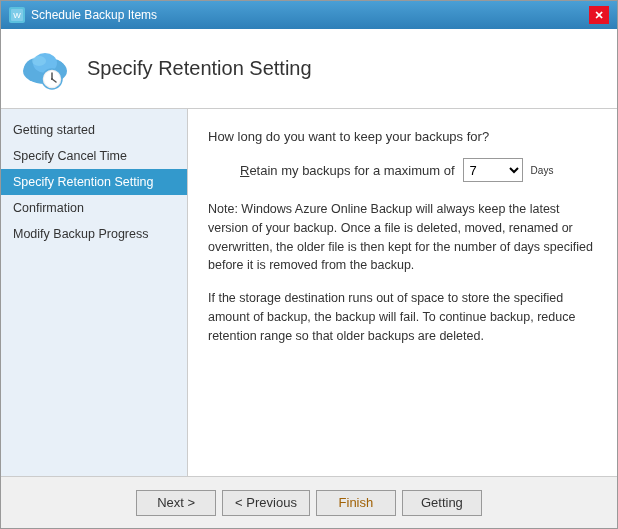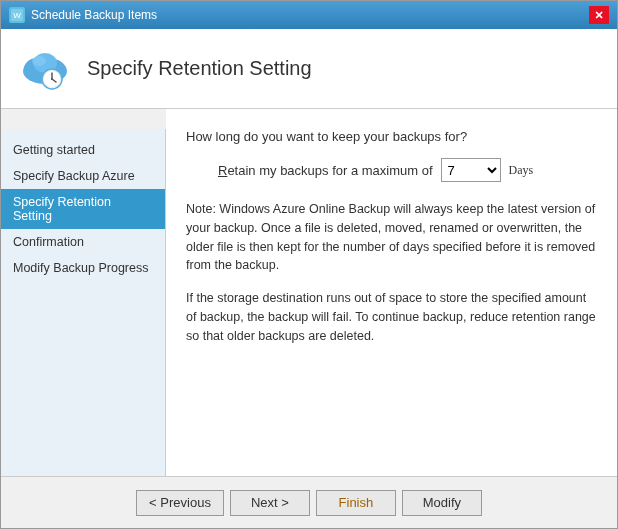--- a/index.html
+++ b/index.html
@@ -95,26 +95,25 @@
       color: #333;
     }
 
     .main-area {
       display: flex;
       flex: 1;
       overflow: hidden;
     }
 
     .sidebar {
-      width: 165px;
+      width: 187px;
       background: #e8f0f8;
       border-right: 1px solid #ccc;
       padding: 8px 0;
       flex-shrink: 0;
-      margin-top: 20px;
     }
 
     .sidebar-item {
       padding: 6px 12px;
       color: #333;
       cursor: pointer;
       font-size: 12.5px;
     }
 
     .sidebar-item.active {
@@ -155,23 +154,22 @@
     .retain-select {
       width: 60px;
       height: 24px;
       border: 1px solid #999;
       background: white;
       font-size: 13px;
       padding: 1px 2px;
     }
 
     .retain-days {
-      font-size: 12px;
-      color: #333;
-      font-family: Liberation Serif, serif;
+      font-size: 10px;
+      color: #333;
     }
 
     .note-text {
       font-size: 12.5px;
       color: #333;
       line-height: 1.5;
       margin-bottom: 14px;
     }
 
     .note-text2 {
@@ -252,21 +250,21 @@
         <circle cx="35" cy="38" r="1" fill="#555"></circle>
       </svg>
     </div>
     <h1 class="header-title">Specify Retention Setting</h1>
   </div>
 
   <div class="main-area">
 
     <div class="sidebar">
       <div class="sidebar-item">Getting started</div>
-      <div class="sidebar-item">Specify Backup Azure</div>
+      <div class="sidebar-item">Specify Cancel Time</div>
       <div class="sidebar-item active">Specify Retention Setting</div>
       <div class="sidebar-item">Confirmation</div>
       <div class="sidebar-item">Modify Backup Progress</div>
     </div>
 
     <div class="content-area">
 
       <p class="content-question">How long do you want to keep your backups for?</p>
 
       <div class="retain-row">
@@ -284,19 +282,19 @@
       </div>
 
       <p class="note-text">Note: Windows Azure Online Backup will always keep the latest version of your backup. Once a file is deleted, moved, renamed or overwritten, the older file is then kept for the number of days specified before it is removed from the backup.</p>
 
       <p class="note-text2">If the storage destination runs out of space to store the specified amount of backup, the backup will fail. To continue backup, reduce retention range so that older backups are deleted.</p>
 
     </div>
   </div>
 
   <div class="footer">
+    <button class="footer-btn">Next &gt;</button>
     <button class="footer-btn">&lt; Previous</button>
-    <button class="footer-btn">Next &gt;</button>
     <button class="footer-btn" disabled="">Finish</button>
-    <button class="footer-btn">Modify</button>
+    <button class="footer-btn">Getting</button>
   </div>
 
 </div>
 
 </body></html>

